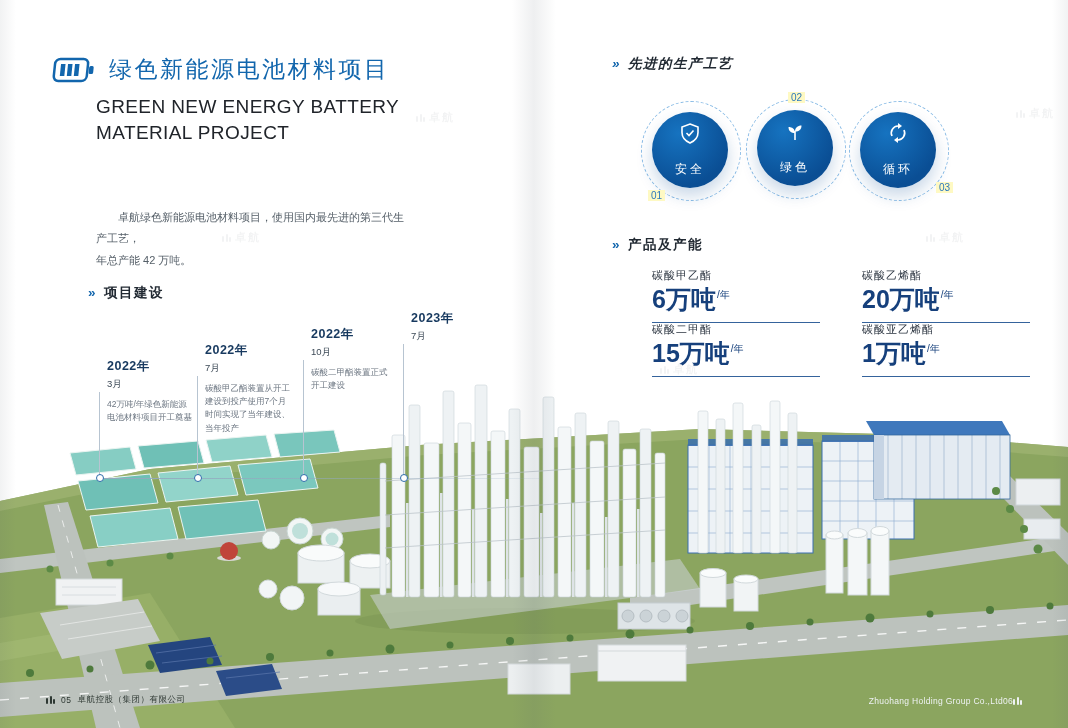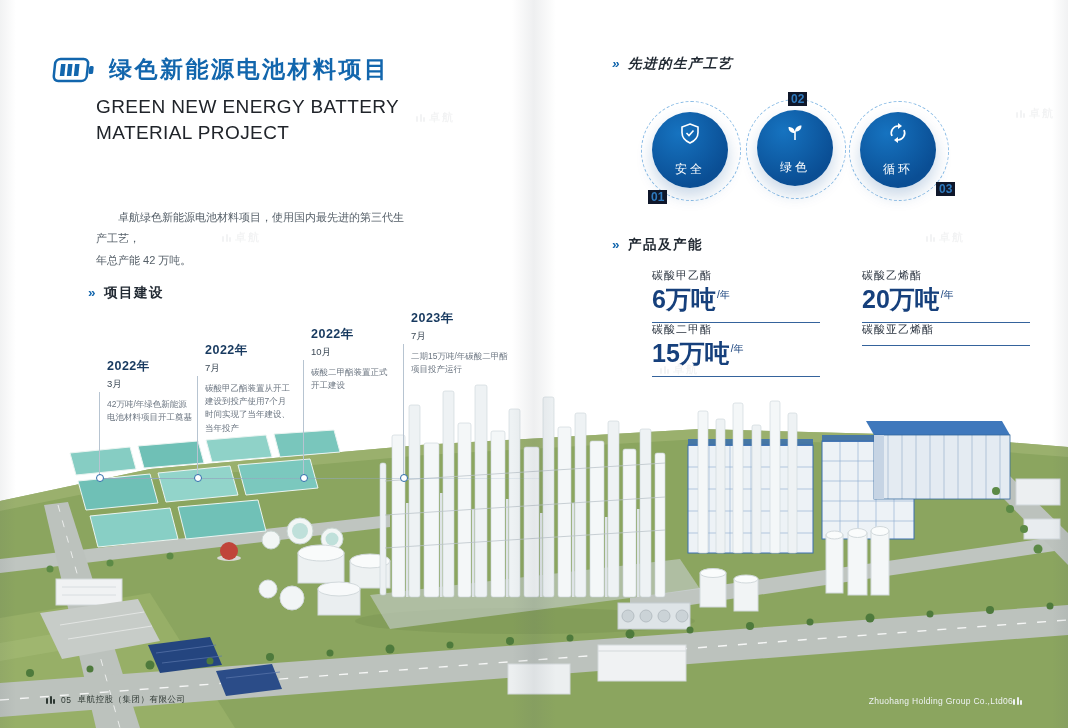--- a/index.html
+++ b/index.html
@@ -8,21 +8,21 @@
   .scene{position:absolute;left:0;top:383px;width:1068px;height:345px;z-index:1;}
   .overlay{position:absolute;inset:0;z-index:2;}
   .fold{position:absolute;left:512px;top:0;width:44px;height:728px;z-index:3;pointer-events:none;
         background:linear-gradient(to right,rgba(90,100,110,0) 0%,rgba(90,100,110,0.10) 50%,rgba(90,100,110,0) 100%);}
   .edge{position:absolute;top:0;width:16px;height:728px;z-index:3;pointer-events:none;}
   .edge-l{left:0;background:linear-gradient(to right,rgba(80,90,100,0.08),rgba(80,90,100,0));}
   .edge-r{right:0;background:linear-gradient(to left,rgba(80,90,100,0.08),rgba(80,90,100,0));}
 
   
   .title-row{position:absolute;left:52px;top:54px;display:flex;align-items:center;gap:13px;}
-  .title-cn{font-size:23px;font-weight:bold;color:#1266ad;letter-spacing:2.5px;white-space:nowrap;}
+  .title-cn{font-size:23px;font-weight:normal;color:#1266ad;letter-spacing:2.5px;white-space:nowrap;}
   .title-en{position:absolute;left:96px;top:94px;font-size:19px;color:#20242a;letter-spacing:0.4px;line-height:1.38;}
   .intro{position:absolute;left:96px;top:196px;width:316px;font-size:11px;color:#555f68;line-height:1.95;
          white-space:pre-line;text-indent:2em;}
 
   
   .sec{position:absolute;font-size:13.5px;font-weight:bold;color:#222a33;letter-spacing:1.5px;}
   .sec .chev{color:#1266ad;margin-right:7px;}
 
   
   .tl-base{position:absolute;left:99px;top:478px;width:441px;height:1px;
@@ -35,21 +35,21 @@
   .tl-month{font-size:9.5px;color:#3c4956;margin-top:3px;}
   .tl-desc{font-size:8.5px;color:#6b7581;line-height:1.55;margin-top:7px;white-space:pre-line;}
 
   
   .badge{position:absolute;width:76px;height:76px;border-radius:50%;
          background:radial-gradient(circle at 35% 28%,#1673c0,#0a4e94 72%);
          display:flex;flex-direction:column;align-items:center;justify-content:center;gap:17px;
          color:#fff;box-shadow:0 8px 16px rgba(10,78,148,0.22);}
   .badge-label{font-size:12px;letter-spacing:3px;}
   .ring{position:absolute;width:98px;height:98px;border-radius:50%;border:1px dashed #8cbde6;}
-  .badge-num{position:absolute;font-size:12px;font-weight:bold;color:#2e79bd;background:#0f172a;padding:0 3px;}
+  .badge-num{position:absolute;font-size:10px;font-weight:normal;color:#2e79bd;background:#fef9c3;padding:0 3px;}
 
   
   .prod{position:absolute;width:168px;border-bottom:1px solid #35639c;padding-bottom:8px;}
   .prod-name{font-size:11px;color:#2b3440;letter-spacing:1px;}
   .prod-line{margin-top:3px;}
   .prod-val{font-size:25px;font-weight:bold;color:#16407c;line-height:1.1;}
   .prod-unit{font-size:10px;color:#16407c;vertical-align:10px;margin-left:1px;}
 
   
   .footer-l{position:absolute;left:46px;top:694px;font-size:8.5px;color:#2e3833;
@@ -339,22 +339,20 @@
     </div>
     <div class="tl-item" style="left:303px;top:326px;">
       <div class="tl-year">2022年</div>
       <div class="tl-month">10月</div>
       <div class="tl-desc">碳酸二甲酯装置正式
 开工建设</div>
     </div>
     <div class="tl-item" style="left:403px;top:310px;">
       <div class="tl-year">2023年</div>
       <div class="tl-month">7月</div>
-      <div class="tl-desc">二期15万吨/年碳酸二甲酯
-项目投产运行</div>
     </div>
 
     <div class="sec" style="left:612px;top:55px;font-style:italic;">
       <span class="chev">»</span><span>先进的生产工艺</span>
     </div>
 
     <div class="ring" style="left:641px;top:101px;"></div>
     <div class="ring" style="left:746px;top:99px;"></div>
     <div class="ring" style="left:849px;top:101px;"></div>
 
@@ -398,20 +396,21 @@
     <div class="prod" style="left:862px;top:268px;">
       <div class="prod-name">碳酸乙烯酯</div>
       <div class="prod-line"><span class="prod-val">20万吨</span><span class="prod-unit">/年</span></div>
     </div>
     <div class="prod" style="left:652px;top:322px;">
       <div class="prod-name">碳酸二甲酯</div>
       <div class="prod-line"><span class="prod-val">15万吨</span><span class="prod-unit">/年</span></div>
     </div>
     <div class="prod" style="left:862px;top:322px;">
       <div class="prod-name">碳酸亚乙烯酯</div>
+      <div class="prod-line"><span class="prod-val">1万吨</span><span class="prod-unit">/年</span></div>
     </div>
 
     <div class="footer-l">
       <span class="fbars">
           <i></i>
           <i></i>
           <i></i>
         </span>
       <span>05</span>
       <span>卓航控股（集团）有限公司</span>

